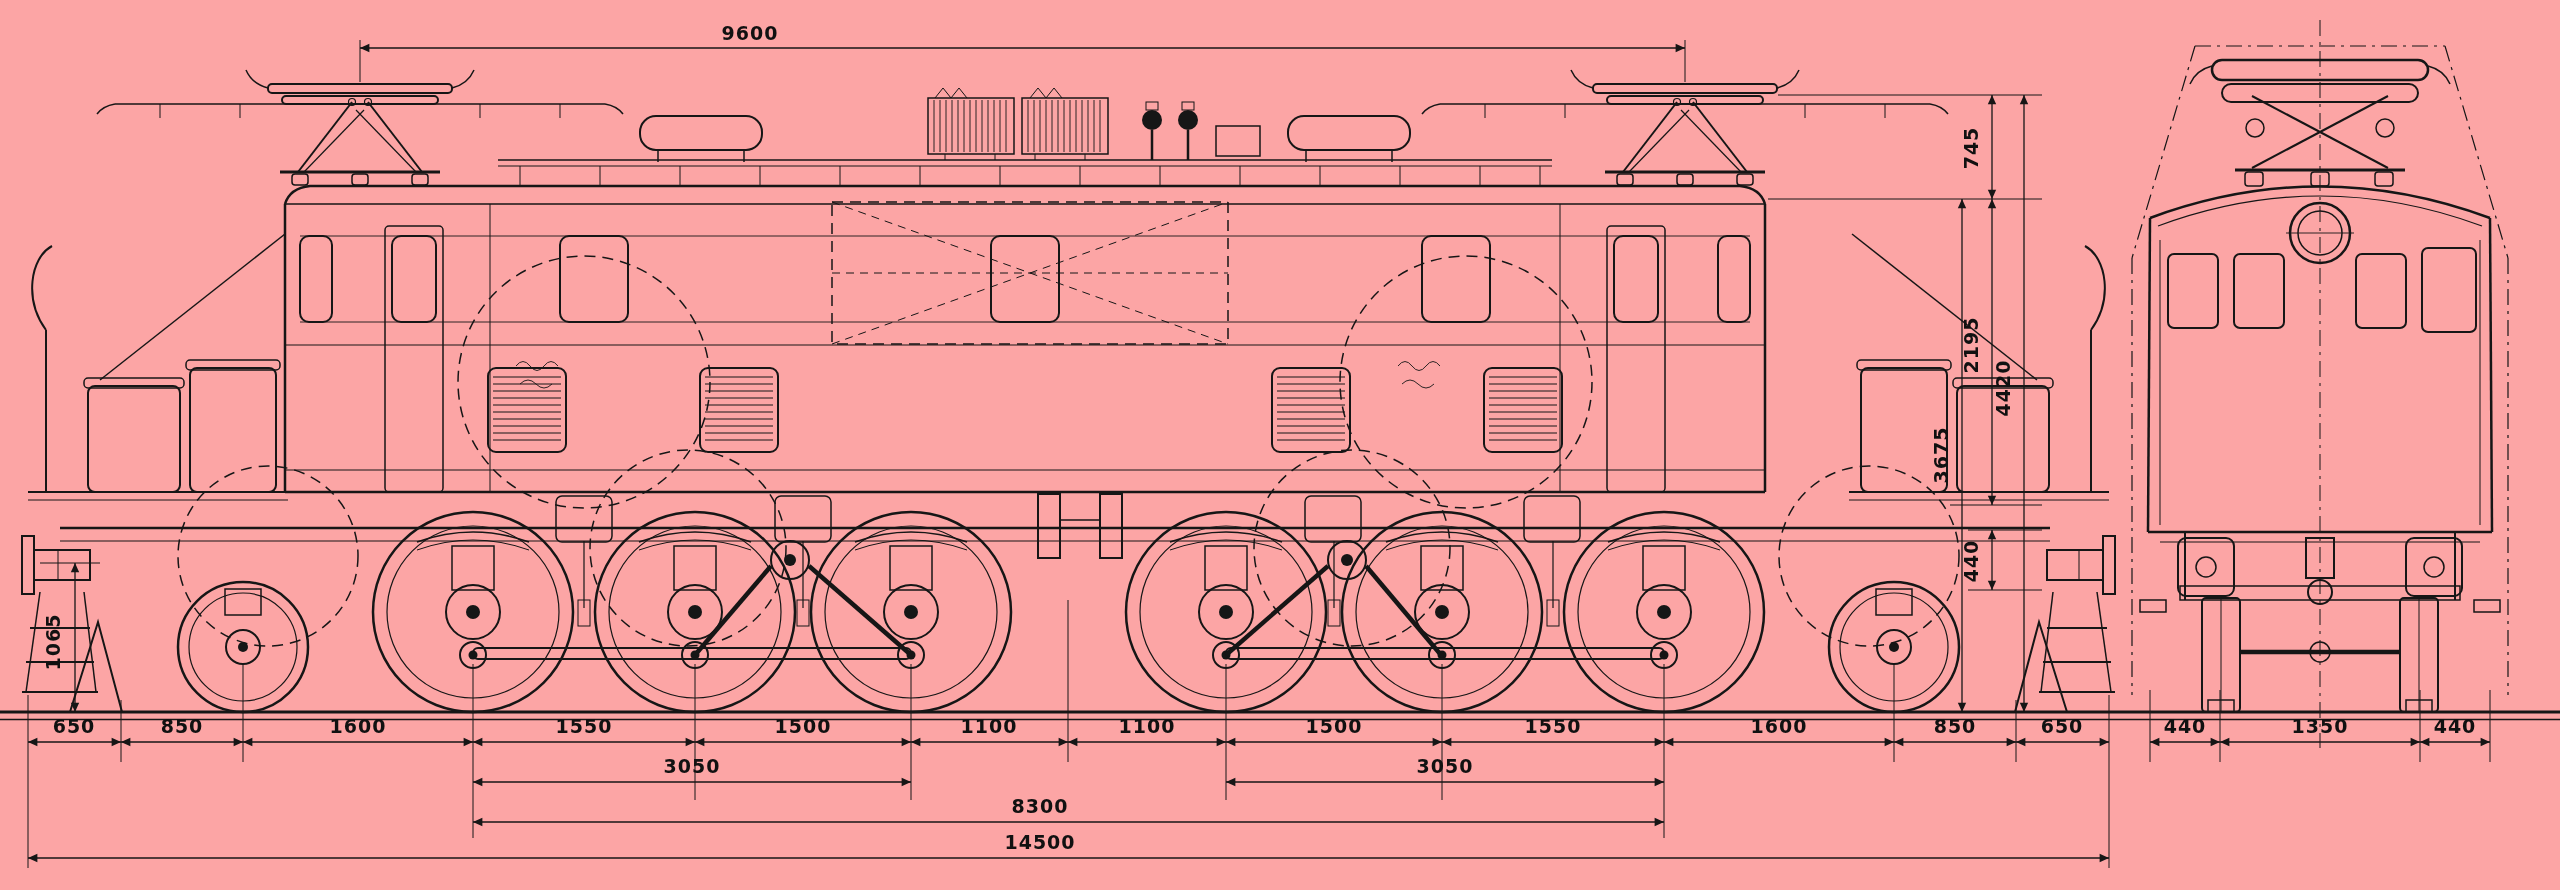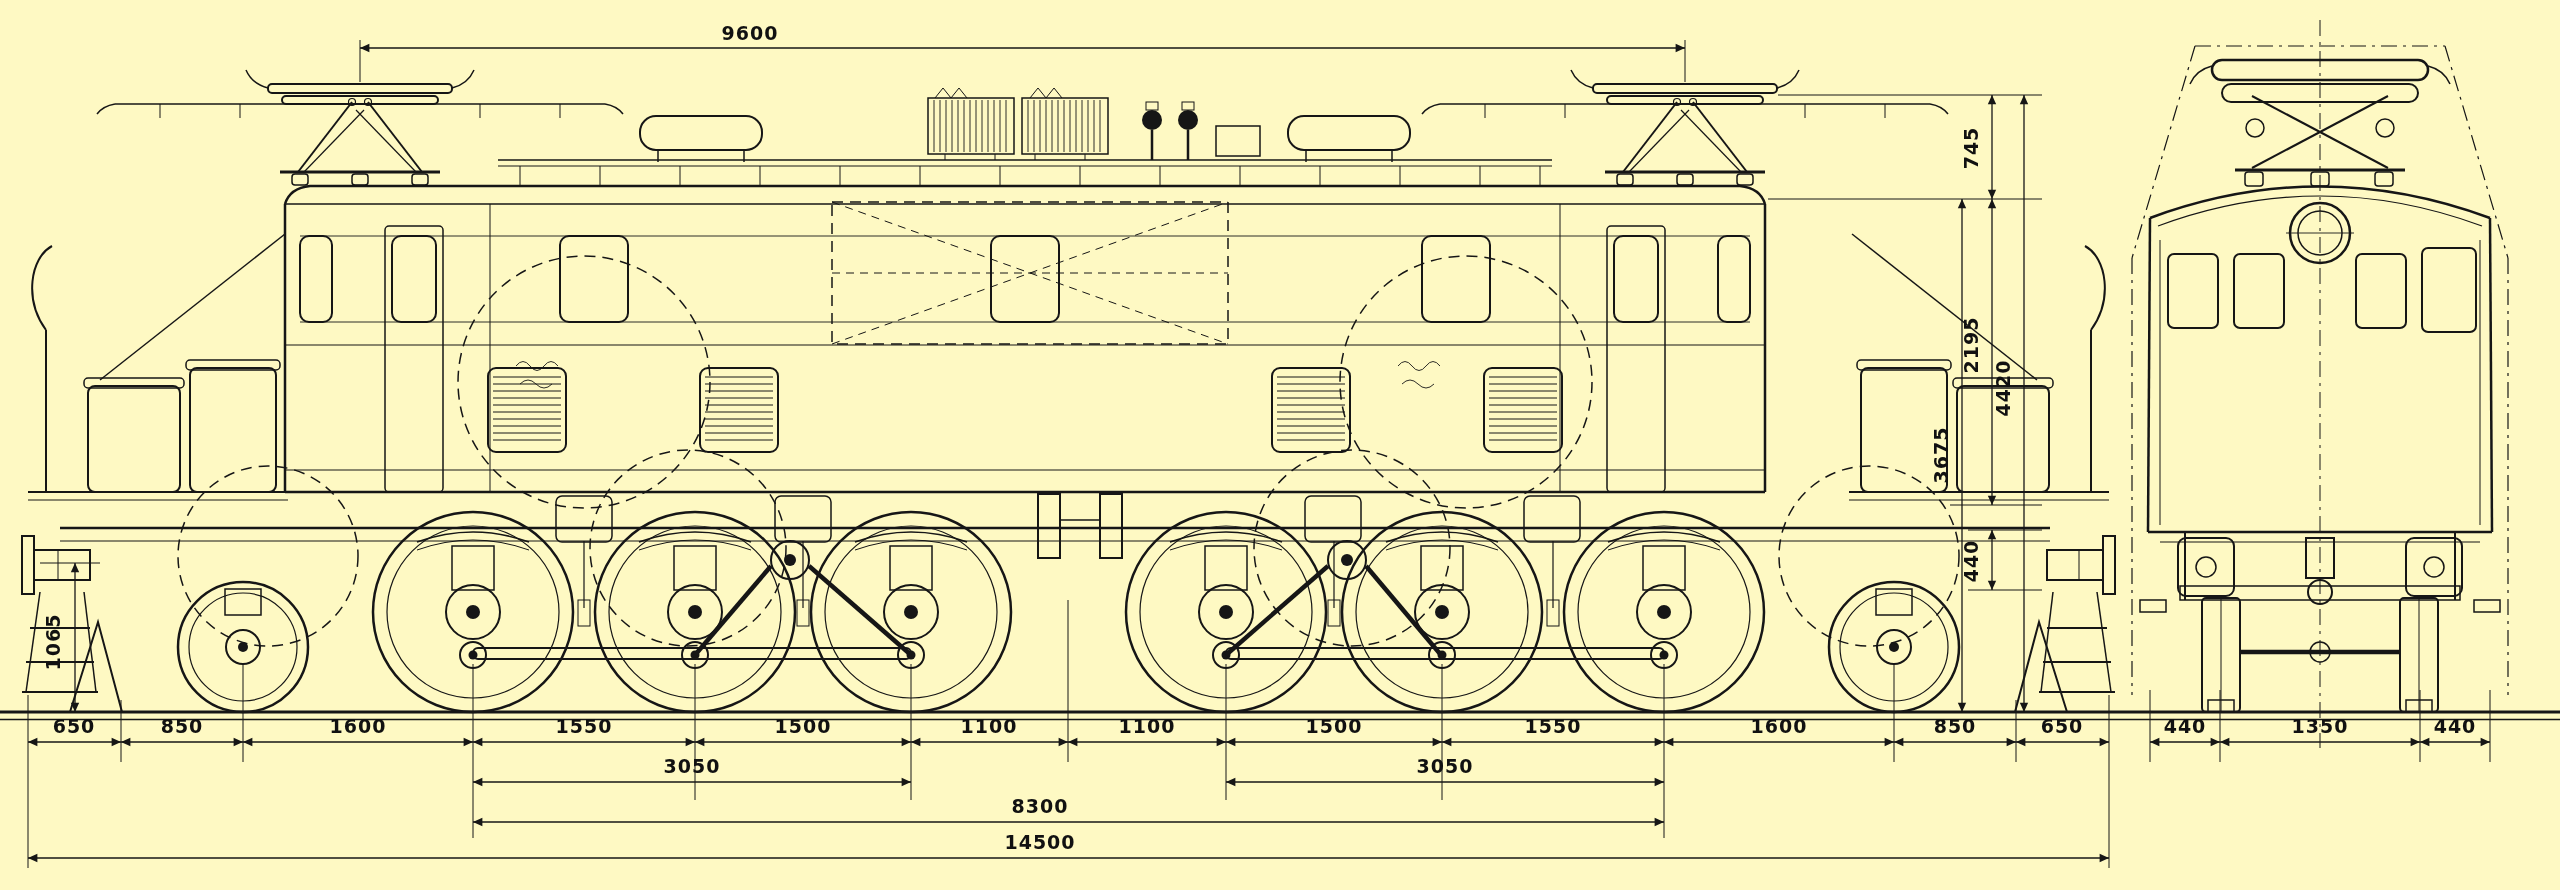--- a/index.html
+++ b/index.html
@@ -1,16 +1,16 @@
 <!DOCTYPE html>
 <html><head>
 <meta charset="utf-8">
 <style>
   html,body{margin:0;padding:0;background:#ffffff;}
-  .canvas{position:relative;width:2560px;height:890px;background:#fef9c3;overflow:hidden;}
+  .canvas{position:relative;width:2560px;height:890px;background:#fca5a5;overflow:hidden;}
   svg{display:block;}
   .s3{stroke:#161616;stroke-width:3;fill:none}
   .s25{stroke:#161616;stroke-width:2.5;fill:none}
   .s2{stroke:#161616;stroke-width:2;fill:none}
   .s15{stroke:#161616;stroke-width:1.5;fill:none}
   .s12{stroke:#161616;stroke-width:1.2;fill:none}
   .s1{stroke:#161616;stroke-width:1;fill:none}
   .thin{stroke:#161616;stroke-width:0.9;fill:none}
   .s4{stroke:#161616;stroke-width:4.5;fill:none}
   .dash{stroke-dasharray:11 7}

